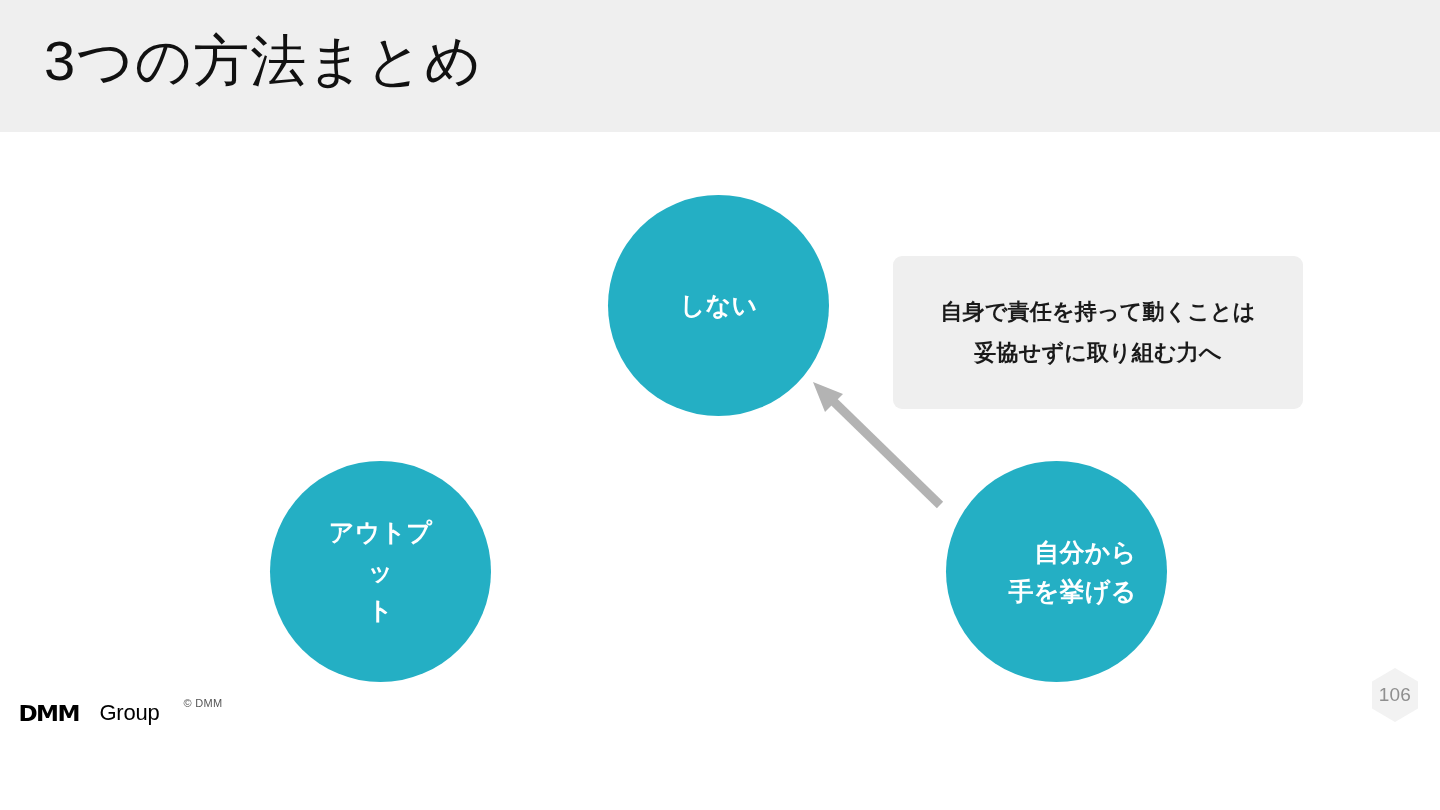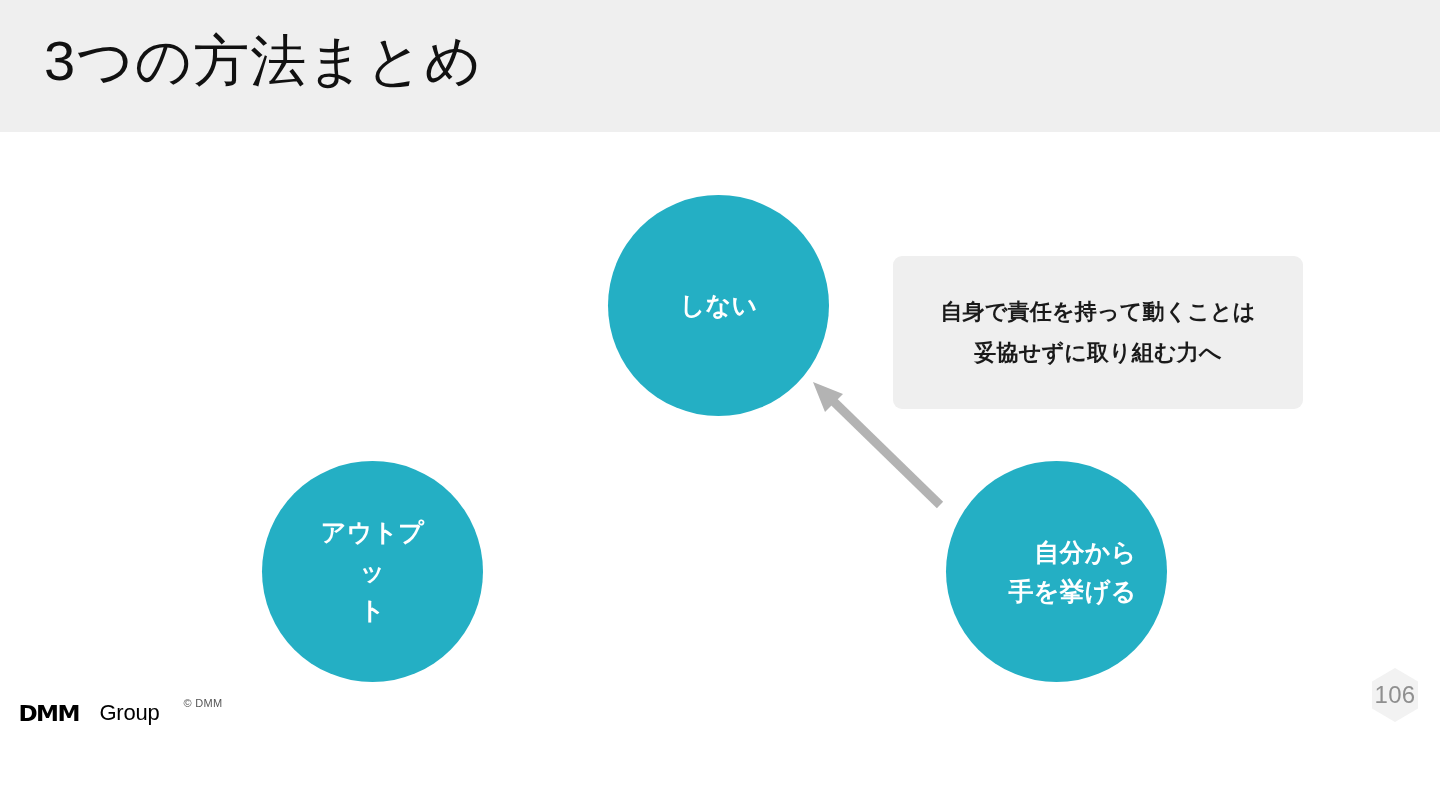--- a/index.html
+++ b/index.html
@@ -59,21 +59,21 @@
     width: 120px;
     word-break: break-all;
   }
   #circle-top {
     left: 608px;
     top: 195px;
     width: 221px;
     height: 221px;
   }
   #circle-bottom-left {
-    left: 262px;
+    left: 270px;
     top: 461px;
     width: 221px;
     height: 221px;
   }
   #circle-bottom-right {
     left: 946px;
     top: 461px;
     width: 221px;
     height: 221px;
     text-align: right;
@@ -159,21 +159,21 @@
     align-items: center;
     justify-content: center;
   }
   .page-hex svg {
     position: absolute;
     left: 0;
     top: 0;
   }
   .page-number {
     position: relative;
-    font-size: 24px;
+    font-size: 19px;
     color: #8f8f8f;
     letter-spacing: 0.01em;
   }
 </style>
 </head>
 <body>
 
 <div id="slide">
 
   <div class="header-band"></div>

